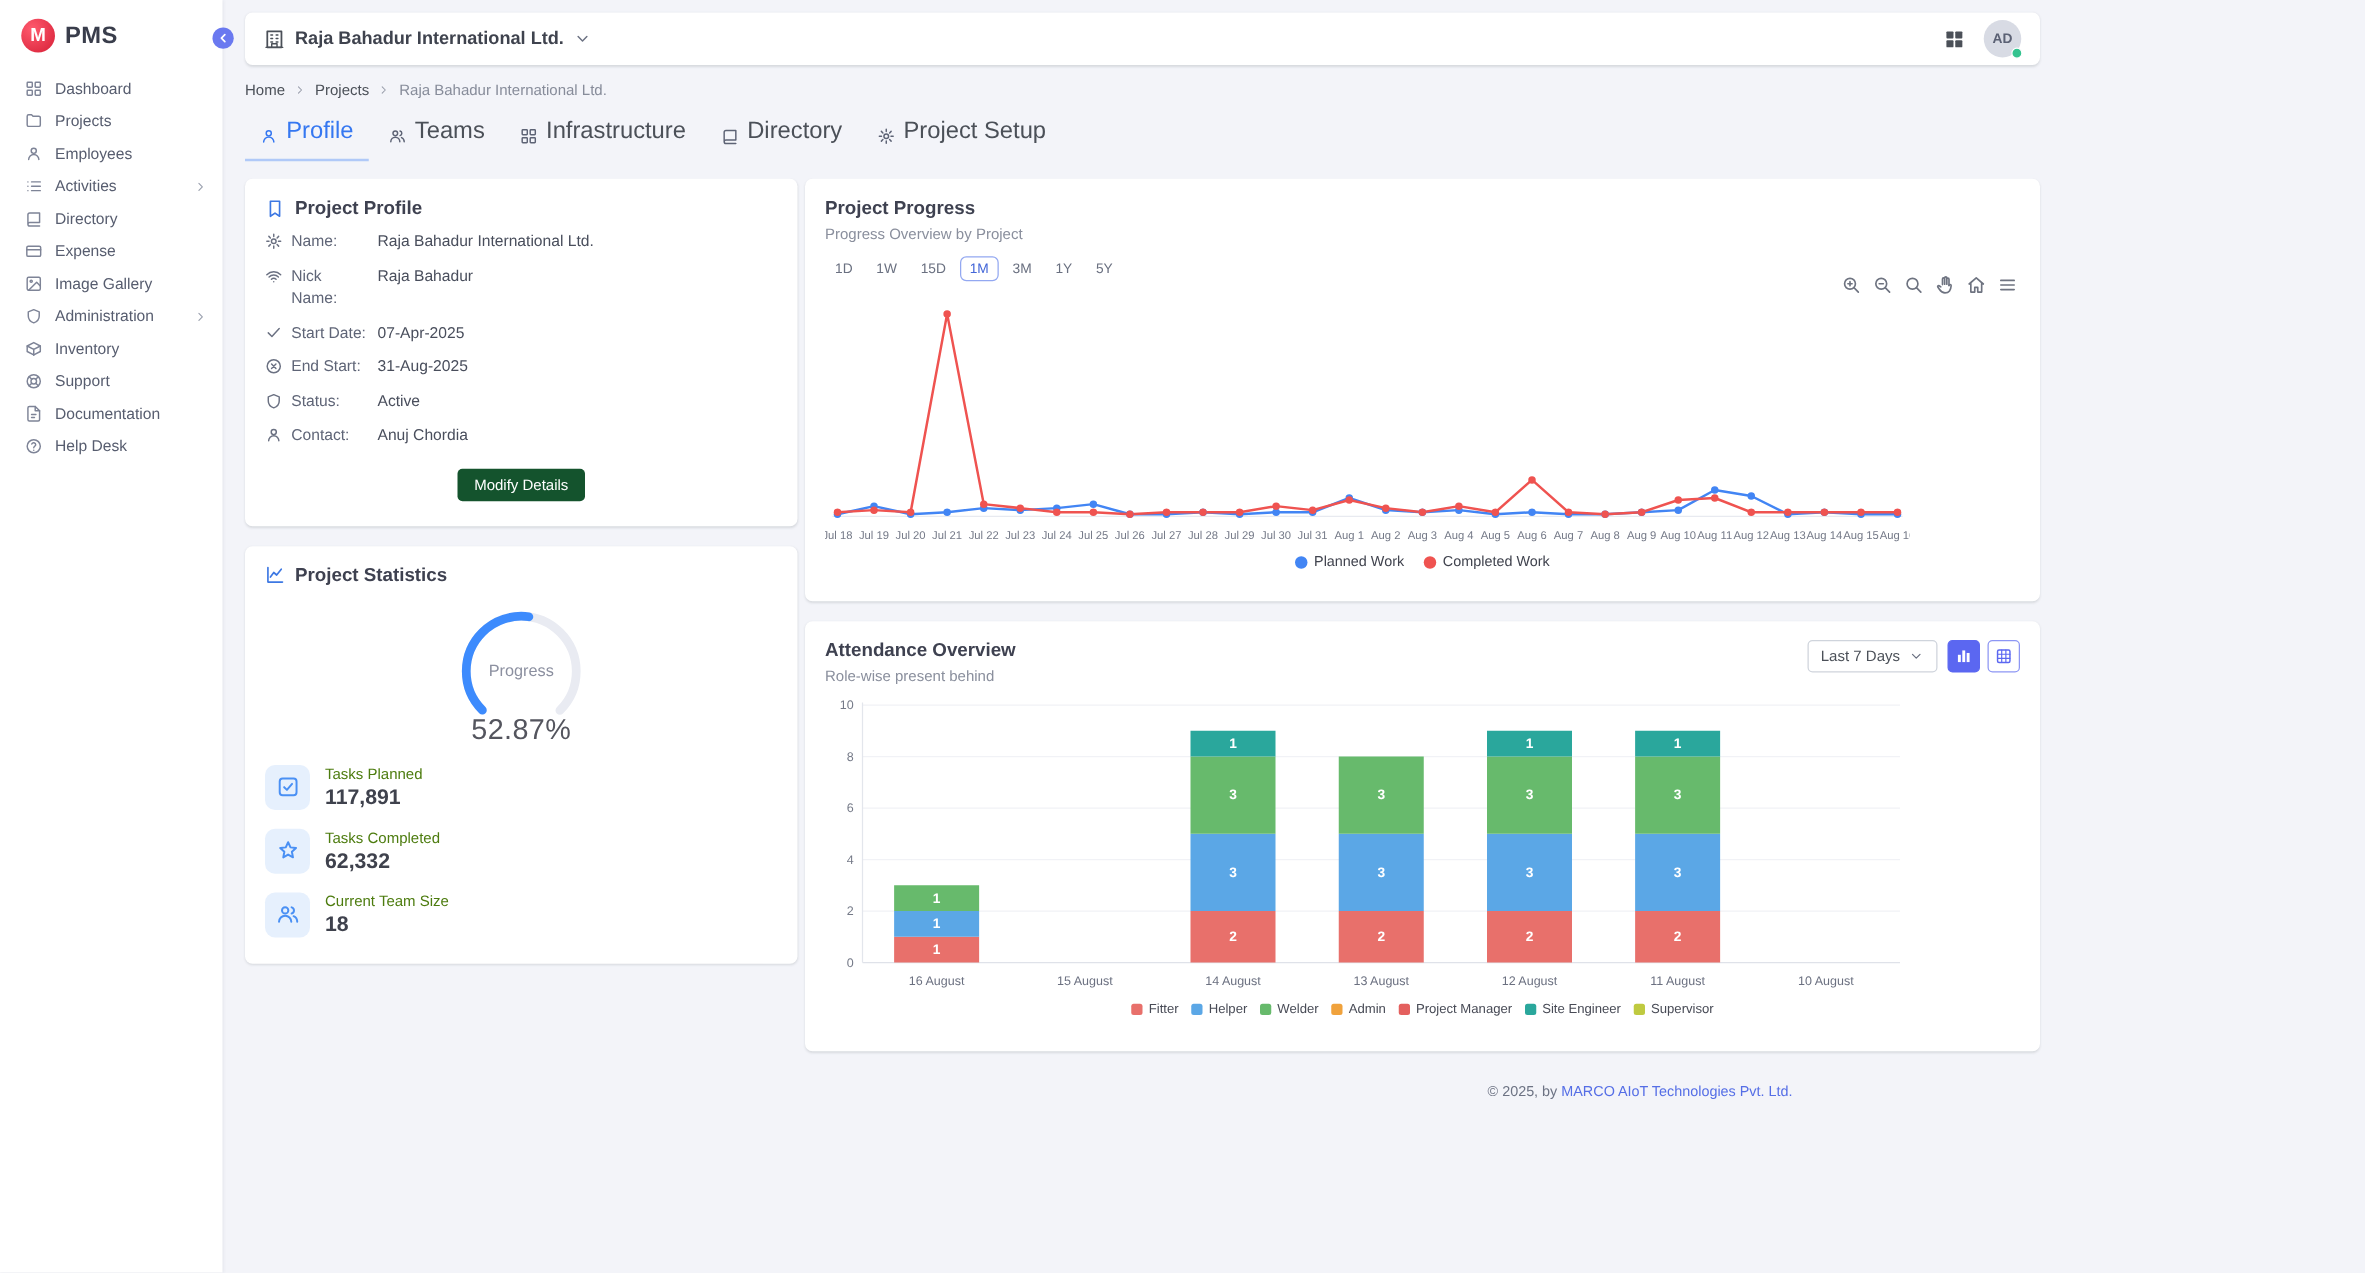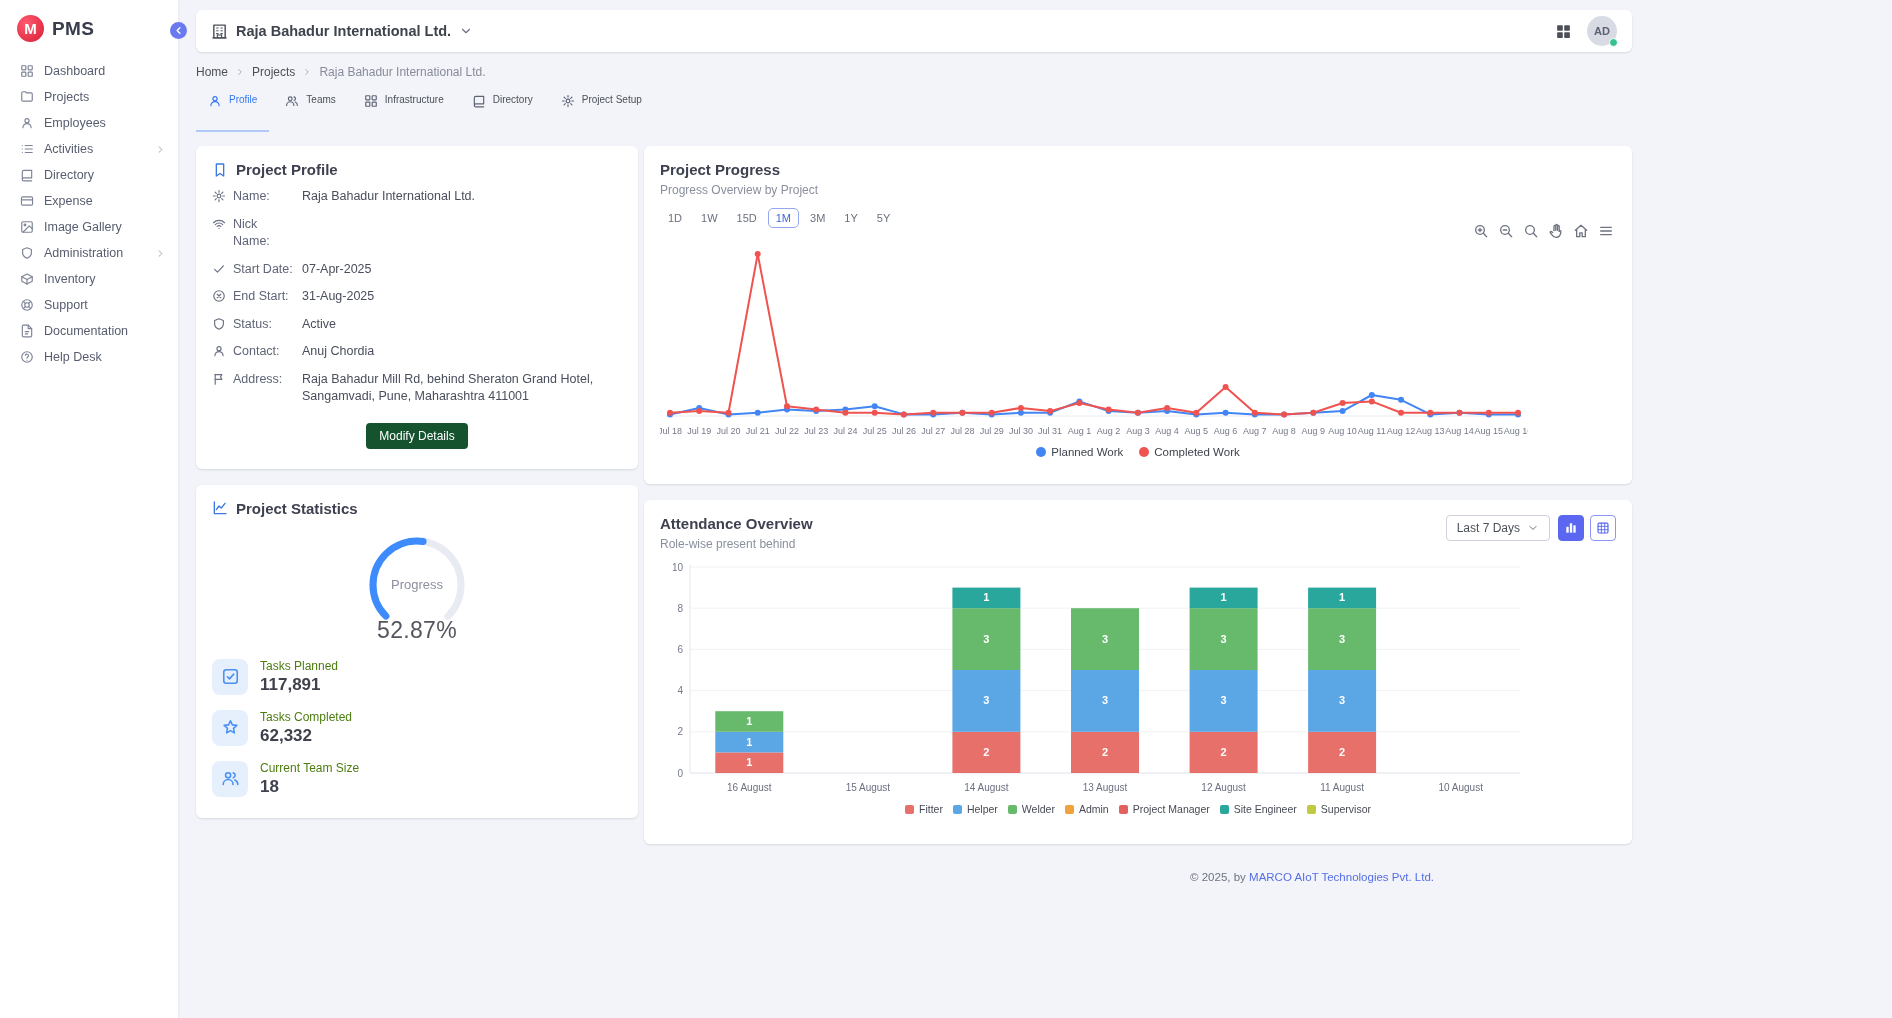--- a/index.html
+++ b/index.html
@@ -30,21 +30,21 @@
 .company .chev{color:#6b7182}
 .tb-right{display:flex;align-items:center;gap:15px}
 .apps-btn{color:#4b5058;cursor:pointer;background:none;border:none;padding:0;display:inline-flex}
 .avatar{position:relative;width:30px;height:30px;border-radius:50%;background:#d8dbe4;display:flex;align-items:center;justify-content:center;font-size:11px;font-weight:700;color:#5b6174;cursor:pointer}
 .status-dot{position:absolute;right:-1px;bottom:-1px;width:9px;height:9px;border-radius:50%;background:#34c38f;border:1.5px solid #fff}
 .breadcrumb{display:flex;align-items:center;gap:7px;margin-top:13px;font-size:12px;color:#4b5058}
 .bc-sep{width:10px;height:10px;color:#989daa;display:inline-flex}
 .bc-sep svg{width:100%;height:100%}
 .bc-item.cur{color:#878c9a}
 .tabs{display:flex;gap:4px;margin-top:9px}
-.tab{display:flex;align-items:flex-start;gap:7px;padding:6px 12px 22px;font-size:10px;color:#4b5058;cursor:pointer;border-bottom:2px solid transparent}
+.tab{display:flex;align-items:flex-end;gap:7px;padding:6px 12px 11px;font-size:19px;color:#4b5058;cursor:pointer;border-bottom:2px solid transparent}
 .tab .icon{color:#5d6375}
 .tab.active{color:#3577f1;border-bottom-color:#b0c9f8}
 .tab.active .icon{color:#3577f1}
 .grid{display:flex;gap:6px;margin-top:14px;align-items:flex-start}
 .col-left{width:442px;flex-shrink:0;display:flex;flex-direction:column;gap:16px}
 .col-right{flex:1;min-width:0;display:flex;flex-direction:column;gap:16px}
 .card-title{display:flex;align-items:center;gap:8px;font-size:15px;font-weight:700;color:#3e4150}
 .card-title .icon{color:#3d78e3}
 .card-sub{font-size:12px;color:#8a8f9d;margin-top:5px}
 .pf-rows{margin-top:6px}
@@ -355,20 +355,21 @@
     <span class="pf-label">Name:</span>
     <span class="pf-value">Raja Bahadur International Ltd.</span>
   </div>
                 <div class="pf-row">
     <span class="icon s14 pf-ic">
                     <svg viewBox="0 0 24 24" fill="none" stroke="currentColor" stroke-width="2" stroke-linecap="round" stroke-linejoin="round">
                       <path d="M12 19.5h.01M8.8 16.2a4.6 4.6 0 0 1 6.4 0M5.6 13a9 9 0 0 1 12.8 0M2.5 9.8a13.4 13.4 0 0 1 19 0"></path>
                     </svg>
                   </span>
     <span class="pf-label">Nick Name:</span>
+    <span class="pf-value">Raja Bahadur</span>
   </div>
                 <div class="pf-row">
     <span class="icon s14 pf-ic">
                     <svg viewBox="0 0 24 24" fill="none" stroke="currentColor" stroke-width="2" stroke-linecap="round" stroke-linejoin="round">
                       <path d="M4.5 12.5l5 5L19.5 6.5"></path>
                     </svg>
                   </span>
     <span class="pf-label">Start Date:</span>
     <span class="pf-value">07-Apr-2025</span>
   </div>
@@ -393,30 +394,20 @@
   </div>
                 <div class="pf-row">
     <span class="icon s14 pf-ic">
                     <svg viewBox="0 0 24 24" fill="none" stroke="currentColor" stroke-width="2" stroke-linecap="round" stroke-linejoin="round">
                       <circle cx="12" cy="8" r="3.5"></circle>
                       <path d="M5 20a7 7 0 0 1 14 0"></path>
                     </svg>
                   </span>
     <span class="pf-label">Contact:</span>
     <span class="pf-value">Anuj Chordia</span>
-  </div>
-                <div class="pf-row">
-    <span class="icon s14 pf-ic">
-                    <svg viewBox="0 0 24 24" fill="none" stroke="currentColor" stroke-width="2" stroke-linecap="round" stroke-linejoin="round">
-                      <path d="M5.5 21V4"></path>
-                      <path d="M5.5 4.5h11.5l-2.5 4 2.5 4H5.5"></path>
-                    </svg>
-                  </span>
-    <span class="pf-label">Address:</span>
-    <span class="pf-value">Raja Bahadur Mill Rd, behind Sheraton Grand Hotel, Sangamvadi, Pune, Maharashtra 411001</span>
   </div>
               </div>
             <button class="modify-btn">Modify Details</button>
           </section>
 
           <section class="card card-pad" style="min-height:331px">
             <h3 class="card-title">
               <span class="icon s16">
                   <svg viewBox="0 0 24 24" fill="none" stroke="currentColor" stroke-width="2" stroke-linecap="round" stroke-linejoin="round">
                     <path d="M3.5 3v17.5H21"></path>

